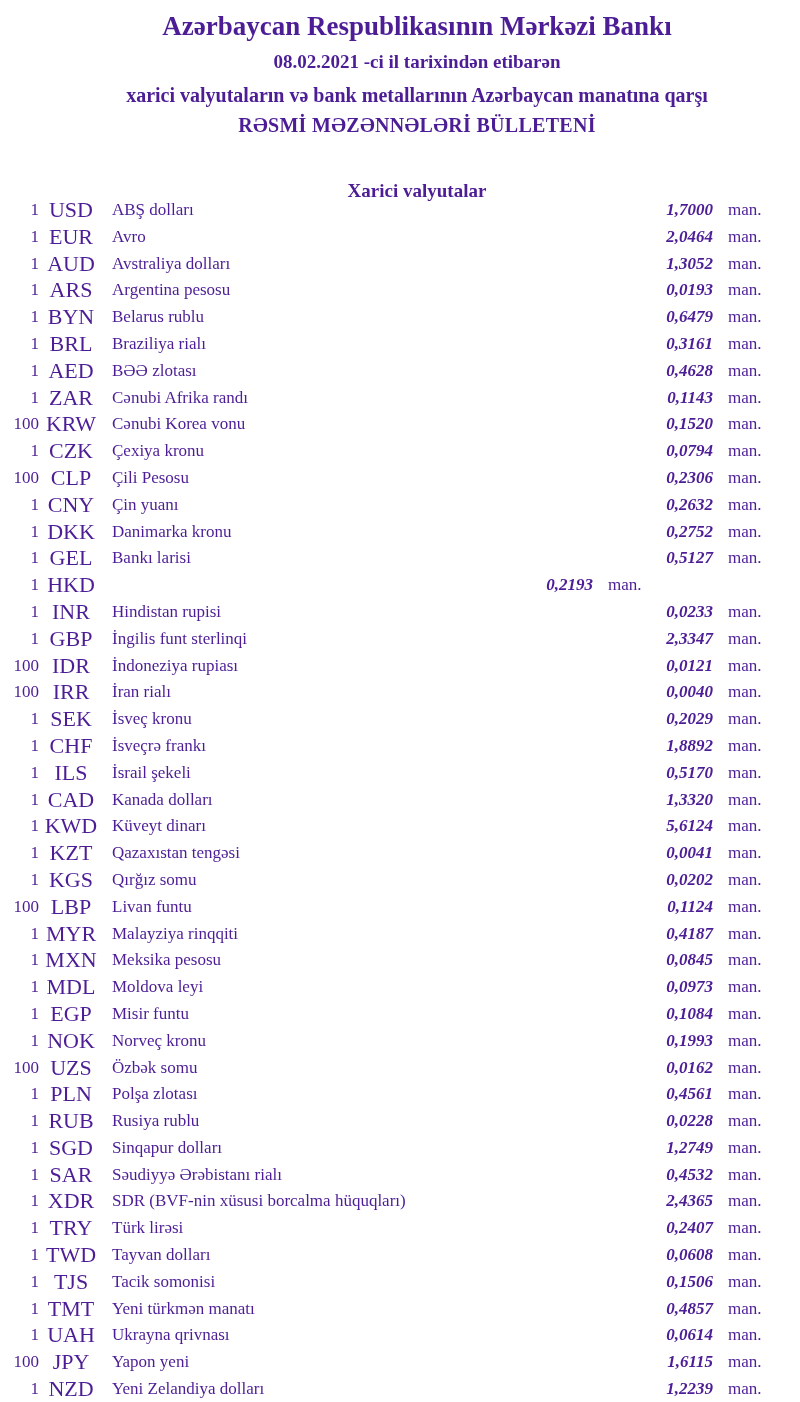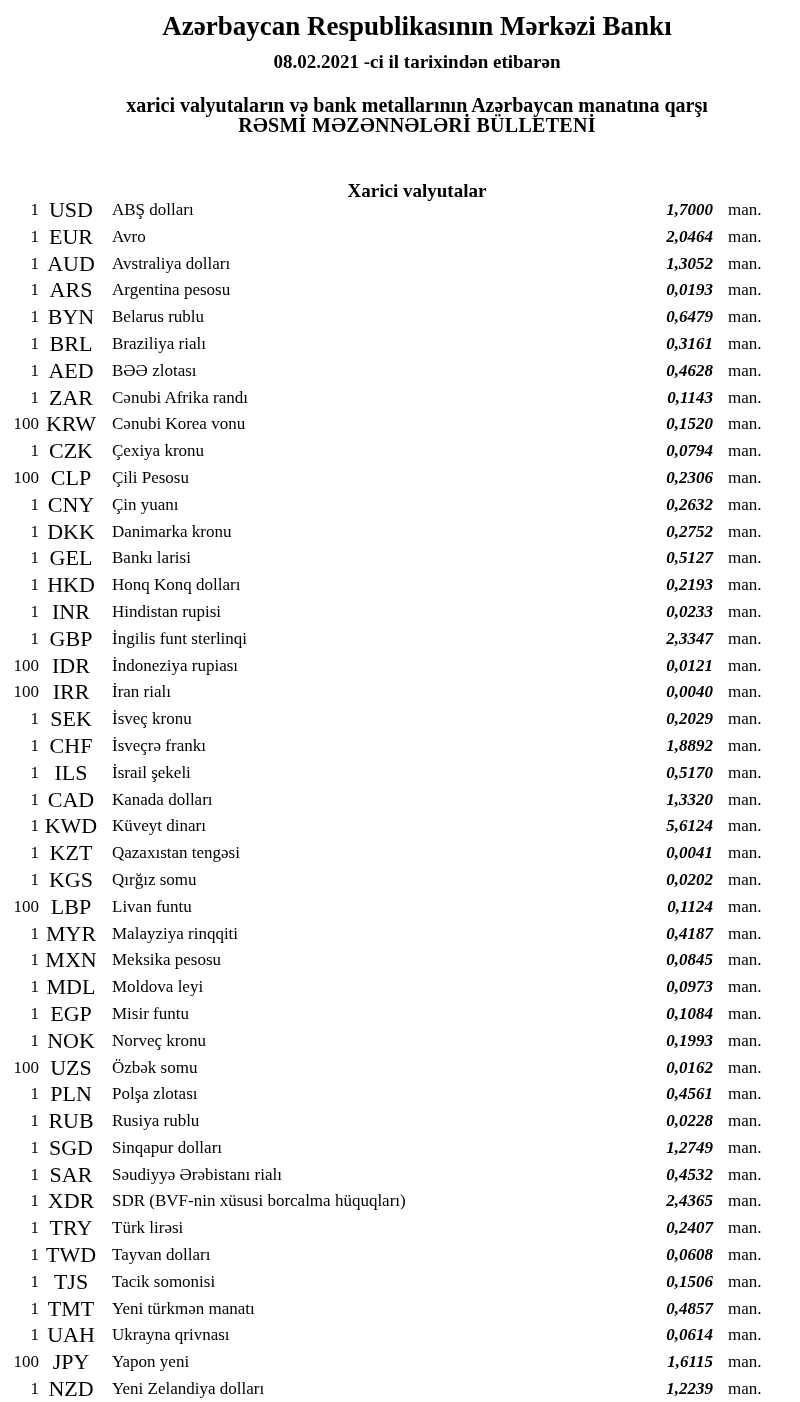--- a/index.html
+++ b/index.html
@@ -5,21 +5,21 @@
   html, body {
     margin: 0;
     padding: 0;
     background: #ffffff;
   }
   .page {
     position: relative;
     width: 800px;
     height: 1402px;
     background: #ffffff;
-    color: #000000;
+    color: #4c1d95;
     font-family: "Liberation Serif", "DejaVu Serif", serif;
     overflow: hidden;
   }
   
   .header-line {
     position: absolute;
     left: 34px;
     width: 766px;
     text-align: center;
     white-space: nowrap;
@@ -30,21 +30,21 @@
     font-weight: bold;
     line-height: 32px;
   }
   .doc-date {
     top: 50px;
     font-size: 19px;
     font-weight: bold;
     line-height: 24px;
   }
   .doc-sub1 {
-    top: 92px;
+    top: 82px;
     font-size: 20px;
     font-weight: bold;
     line-height: 26px;
   }
   .doc-sub2 {
     top: 112px;
     font-size: 20px;
     font-weight: bold;
     line-height: 26px;
     letter-spacing: 0.3px;
@@ -215,21 +215,20 @@
     <span class="cell-qty">1</span>
     <span class="cell-code">GEL</span>
     <span class="cell-name">Bankı larisi</span>
     <span class="cell-rate">0,5127</span>
     <span class="cell-unit">man.</span>
   </div>
 
   <div class="row">
     <span class="cell-qty">1</span>
     <span class="cell-code">HKD</span>
-    <span class="cell-name">Honq Konq dolları</span>
     <span class="cell-rate">0,2193</span>
     <span class="cell-unit">man.</span>
   </div>
 
   <div class="row">
     <span class="cell-qty">1</span>
     <span class="cell-code">INR</span>
     <span class="cell-name">Hindistan rupisi</span>
     <span class="cell-rate">0,0233</span>
     <span class="cell-unit">man.</span>

